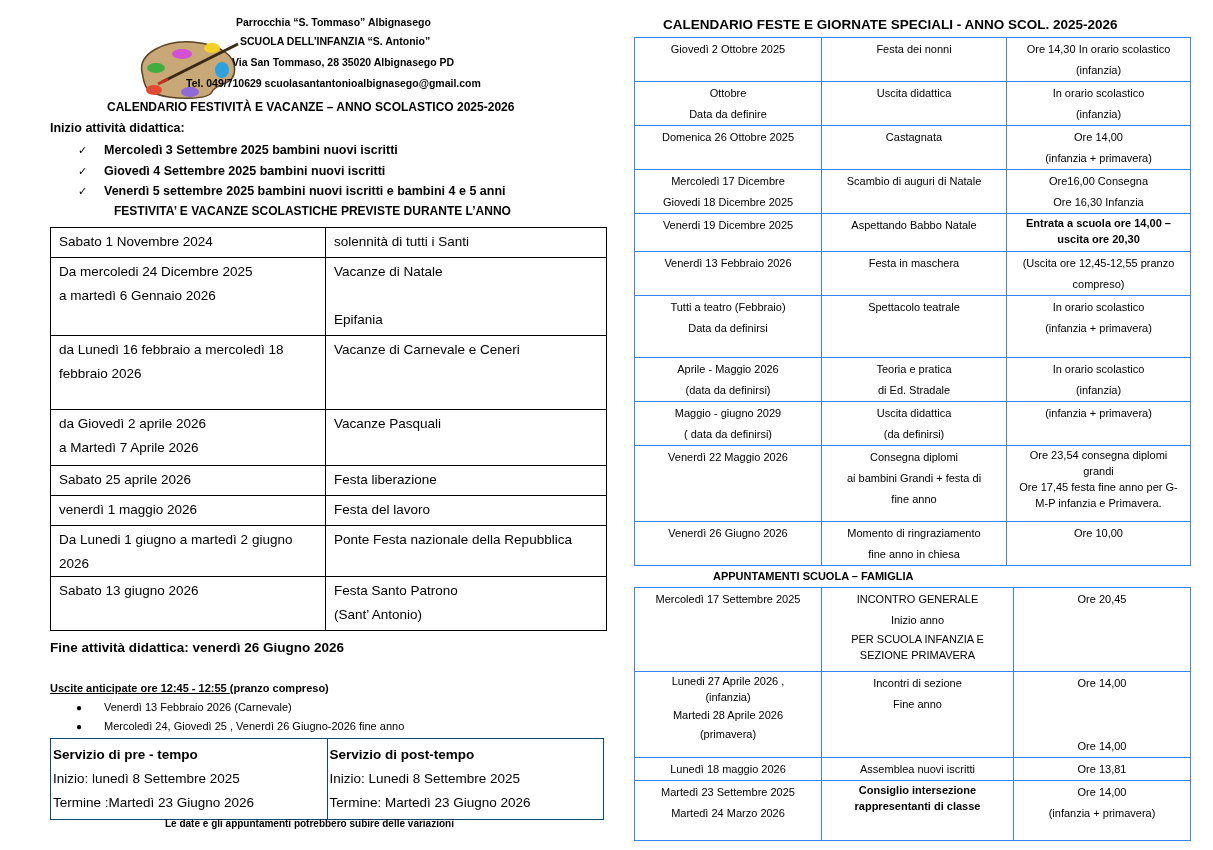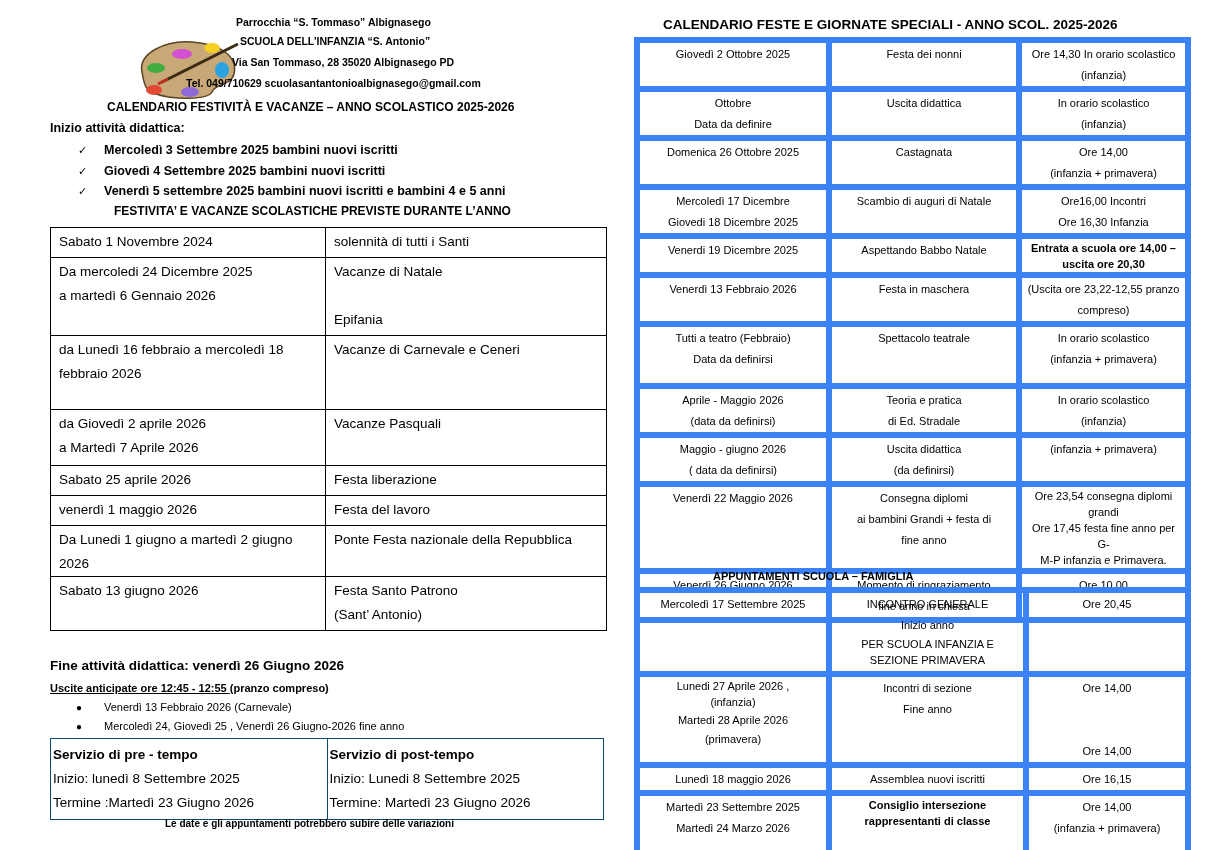--- a/index.html
+++ b/index.html
@@ -23,35 +23,35 @@
   .check-list .ck { display: inline-block; width: 26px; font-size: 11px; }
   #holiday-title { left: 114px; top: 204px; font-size: 12px; font-weight: bold; white-space: nowrap; }
 
   
   table { border-collapse: collapse; }
   #holidays { left: 50px; top: 227px; width: 557px; }
   #holidays td { border: 1px solid #000; vertical-align: top; font-size: 13.5px; line-height: 24px; padding: 2px 8px 0 8px; }
   #holidays td.c1 { width: 258px; }
   #holidays tr { height: 30px; }
 
-  #end-label { left: 50px; top: 658px; font-size: 13.5px; font-weight: bold; white-space: nowrap; }
+  #end-label { left: 50px; top: 640px; font-size: 13.5px; font-weight: bold; white-space: nowrap; }
   #early-exit { left: 50px; top: 682px; font-size: 11px; white-space: nowrap; }
   #early-exit .u { text-decoration: underline; }
   .bullet-list { left: 76px; top: 698px; margin: 0; padding: 0; list-style: none; }
   .bullet-list li { font-size: 11px; height: 19px; line-height: 19px; white-space: nowrap; }
   .bullet-list .dot { display: inline-block; width: 28px; font-size: 10px; }
 
   #services { left: 50px; top: 738px; width: 554px; }
   #services td { border: 1px solid #0c4a6e; text-align: left; vertical-align: top; width: 50%; padding: 4px 2px 4px 2px; font-size: 13.5px; line-height: 24px; }
   #footnote { left: 165px; top: 818px; font-size: 10px; font-weight: bold; white-space: nowrap; }
 
   
   #right-title { left: 663px; top: 17px; font-size: 13.5px; font-weight: bold; white-space: nowrap; }
   #events { left: 634px; top: 37px; width: 557px; }
-  #events td, #meetings td { border: 6px solid #3b82f6; text-align: center; vertical-align: top; font-size: 11px; line-height: 21px; padding: 1px 3px 0 3px; }
+  #events td, #meetings td { border: 1px solid #3b82f6; text-align: center; vertical-align: top; font-size: 11px; line-height: 21px; padding: 1px 3px 0 3px; }
   #events td.c1, #meetings td.c1 { width: 180px; }
   #events td.c2 { width: 178px; }
   #meetings-title { left: 713px; top: 570px; font-size: 11px; font-weight: bold; white-space: nowrap; }
   #meetings { left: 634px; top: 587px; width: 557px; }
   #meetings td.c2 { width: 185px; }
   .line { display: block; }
   .tight { line-height: 16px; }
 </style>
 </head>
 <body>
@@ -224,21 +224,21 @@
       </tr>
       <tr style="height: 42px;">
         <td class="c1">
           <span class="line">Mercoledì 17 Dicembre</span>
           <span class="line">Giovedi 18 Dicembre 2025</span>
         </td>
         <td class="c2">
           <span class="line">Scambio di auguri  di Natale</span>
         </td>
         <td class="c3">
-          <span class="line">Ore16,00   Incontri</span>
+          <span class="line">Ore16,00   Consegna</span>
           <span class="line">Ore 16,30 Infanzia</span>
         </td>
       </tr>
       <tr style="height: 38px;">
         <td class="c1">
           <span class="line">Venerdi 19 Dicembre 2025</span>
         </td>
         <td class="c2">
           <span class="line">Aspettando Babbo Natale</span>
         </td>
@@ -248,21 +248,21 @@
         </td>
       </tr>
       <tr style="height: 42px;">
         <td class="c1">
           <span class="line">Venerdì 13 Febbraio 2026</span>
         </td>
         <td class="c2">
           <span class="line">Festa in maschera</span>
         </td>
         <td class="c3">
-          <span class="line">(Uscita ore 23,22-12,55 pranzo</span>
+          <span class="line">(Uscita ore 12,45-12,55 pranzo</span>
           <span class="line">compreso)</span>
         </td>
       </tr>
       <tr style="height: 62px;">
         <td class="c1">
           <span class="line">Tutti a teatro (Febbraio)</span>
           <span class="line">Data da definirsi</span>
         </td>
         <td class="c2">
           <span class="line">Spettacolo teatrale</span>
@@ -281,21 +281,21 @@
           <span class="line">Teoria e pratica</span>
           <span class="line">di Ed. Stradale</span>
         </td>
         <td class="c3">
           <span class="line">In orario scolastico</span>
           <span class="line">(infanzia)</span>
         </td>
       </tr>
       <tr style="height: 42px;">
         <td class="c1">
-          <span class="line">Maggio - giugno  2026</span>
+          <span class="line">Maggio - giugno  2029</span>
           <span class="line">( data da definirsi)</span>
         </td>
         <td class="c2">
           <span class="line">Uscita didattica</span>
           <span class="line">(da definirsi)</span>
         </td>
         <td class="c3">
           <span class="line">(infanzia + primavera)</span>
         </td>
       </tr>
@@ -365,21 +365,21 @@
         </td>
       </tr>
       <tr style="height: 22px;">
         <td class="c1">
           <span class="line">Lunedì 18 maggio 2026</span>
         </td>
         <td class="c2">
           <span class="line">Assemblea nuovi iscritti</span>
         </td>
         <td class="c3">
-          <span class="line">Ore 16,15</span>
+          <span class="line">Ore 13,81</span>
         </td>
       </tr>
       <tr style="height: 60px;">
         <td class="c1" style="text-align: center;">
           <span class="line">Martedì 23 Settembre 2025</span>
           <span class="line">Martedì 24 Marzo 2026</span>
         </td>
         <td class="c2">
           <span class="line b tight">Consiglio intersezione</span>
           <span class="line b tight">rappresentanti di classe</span>

